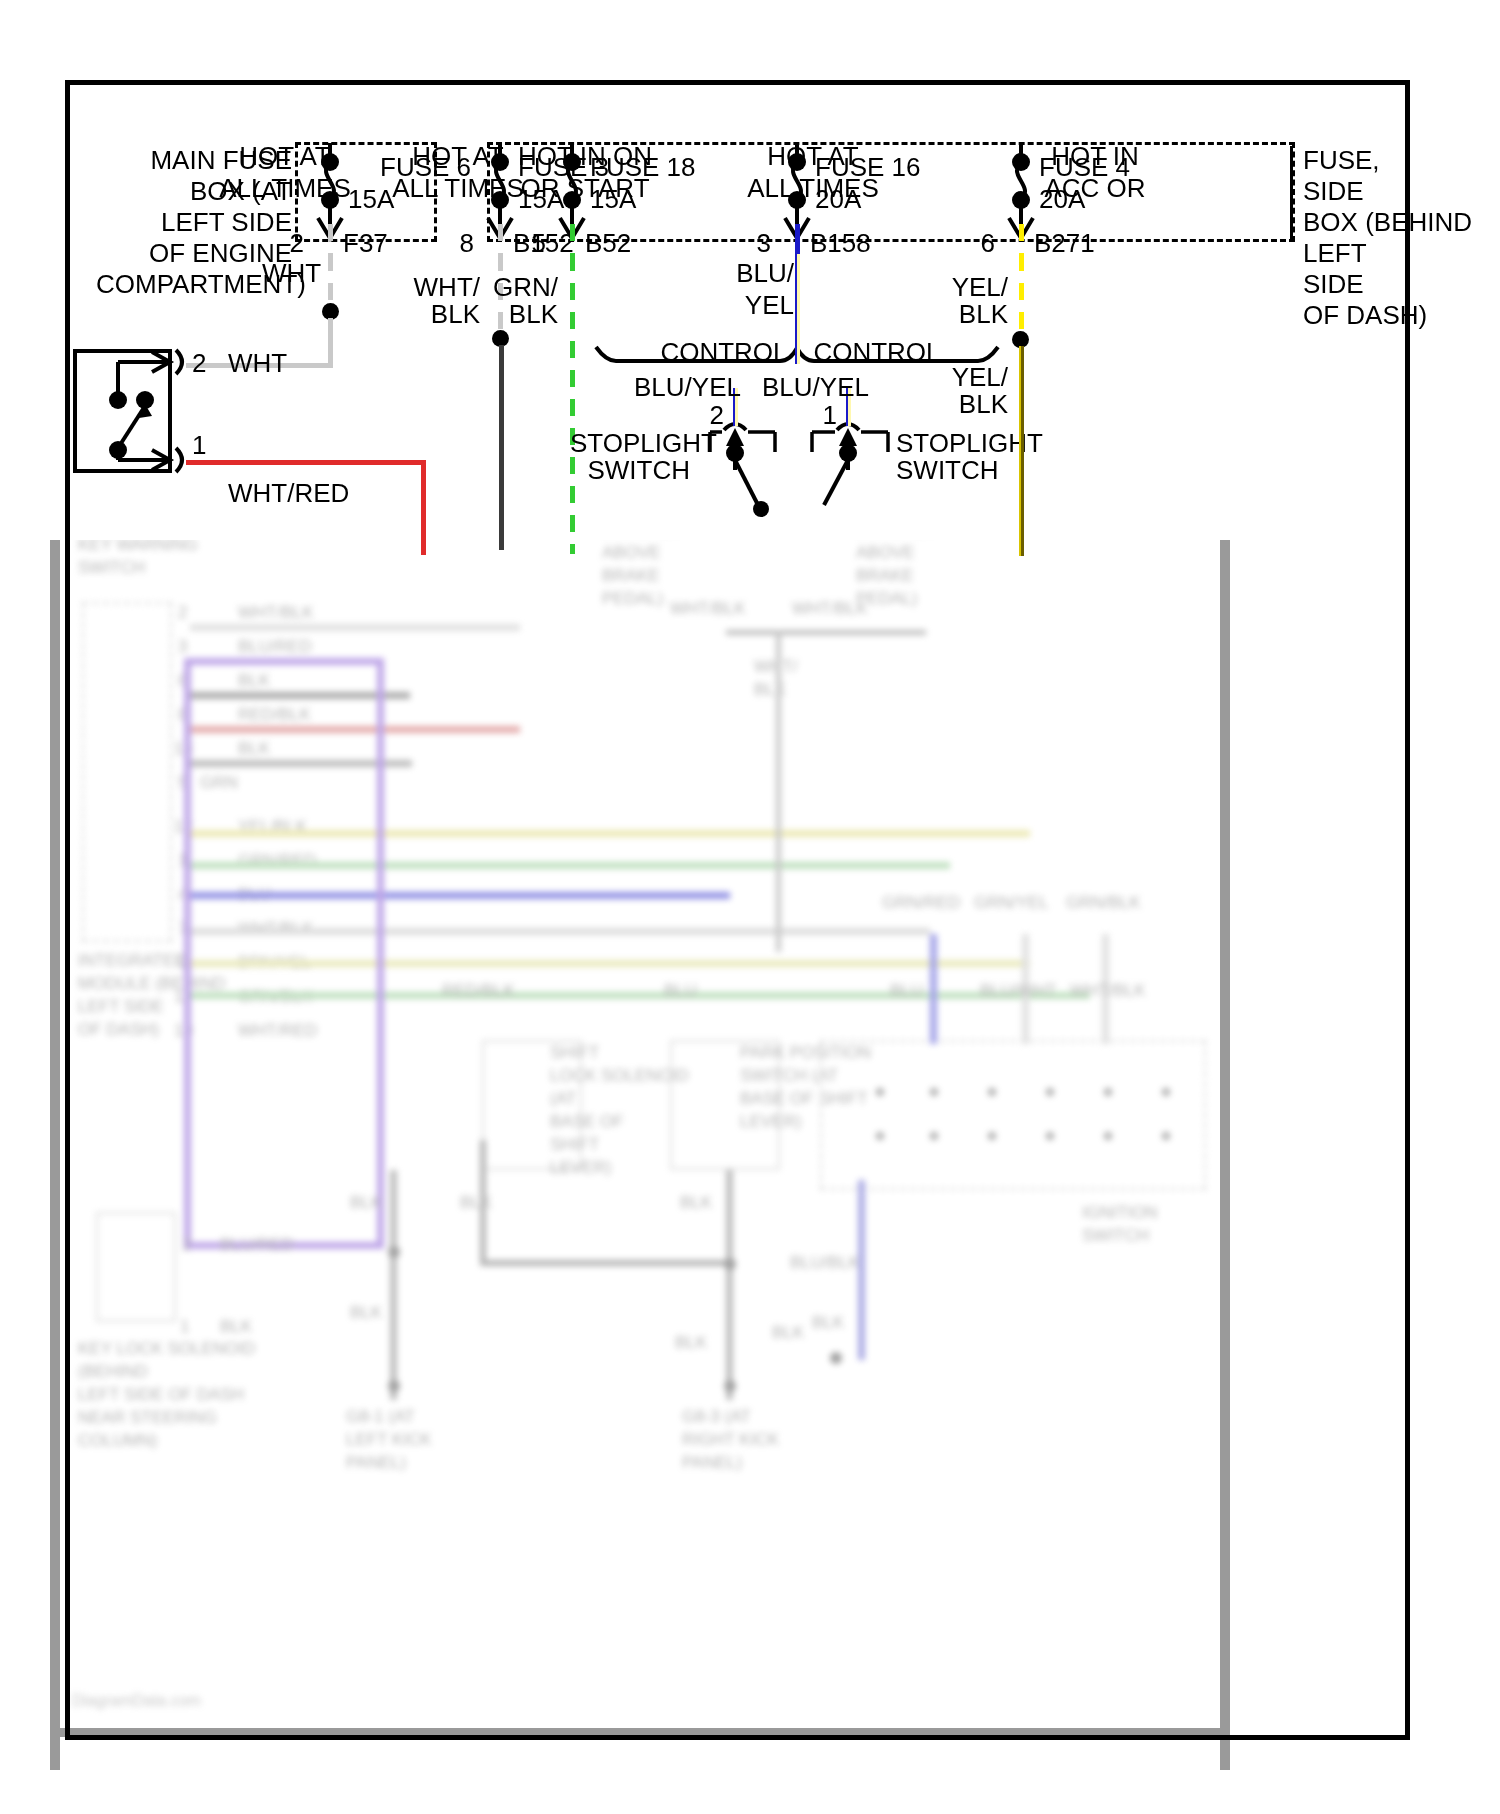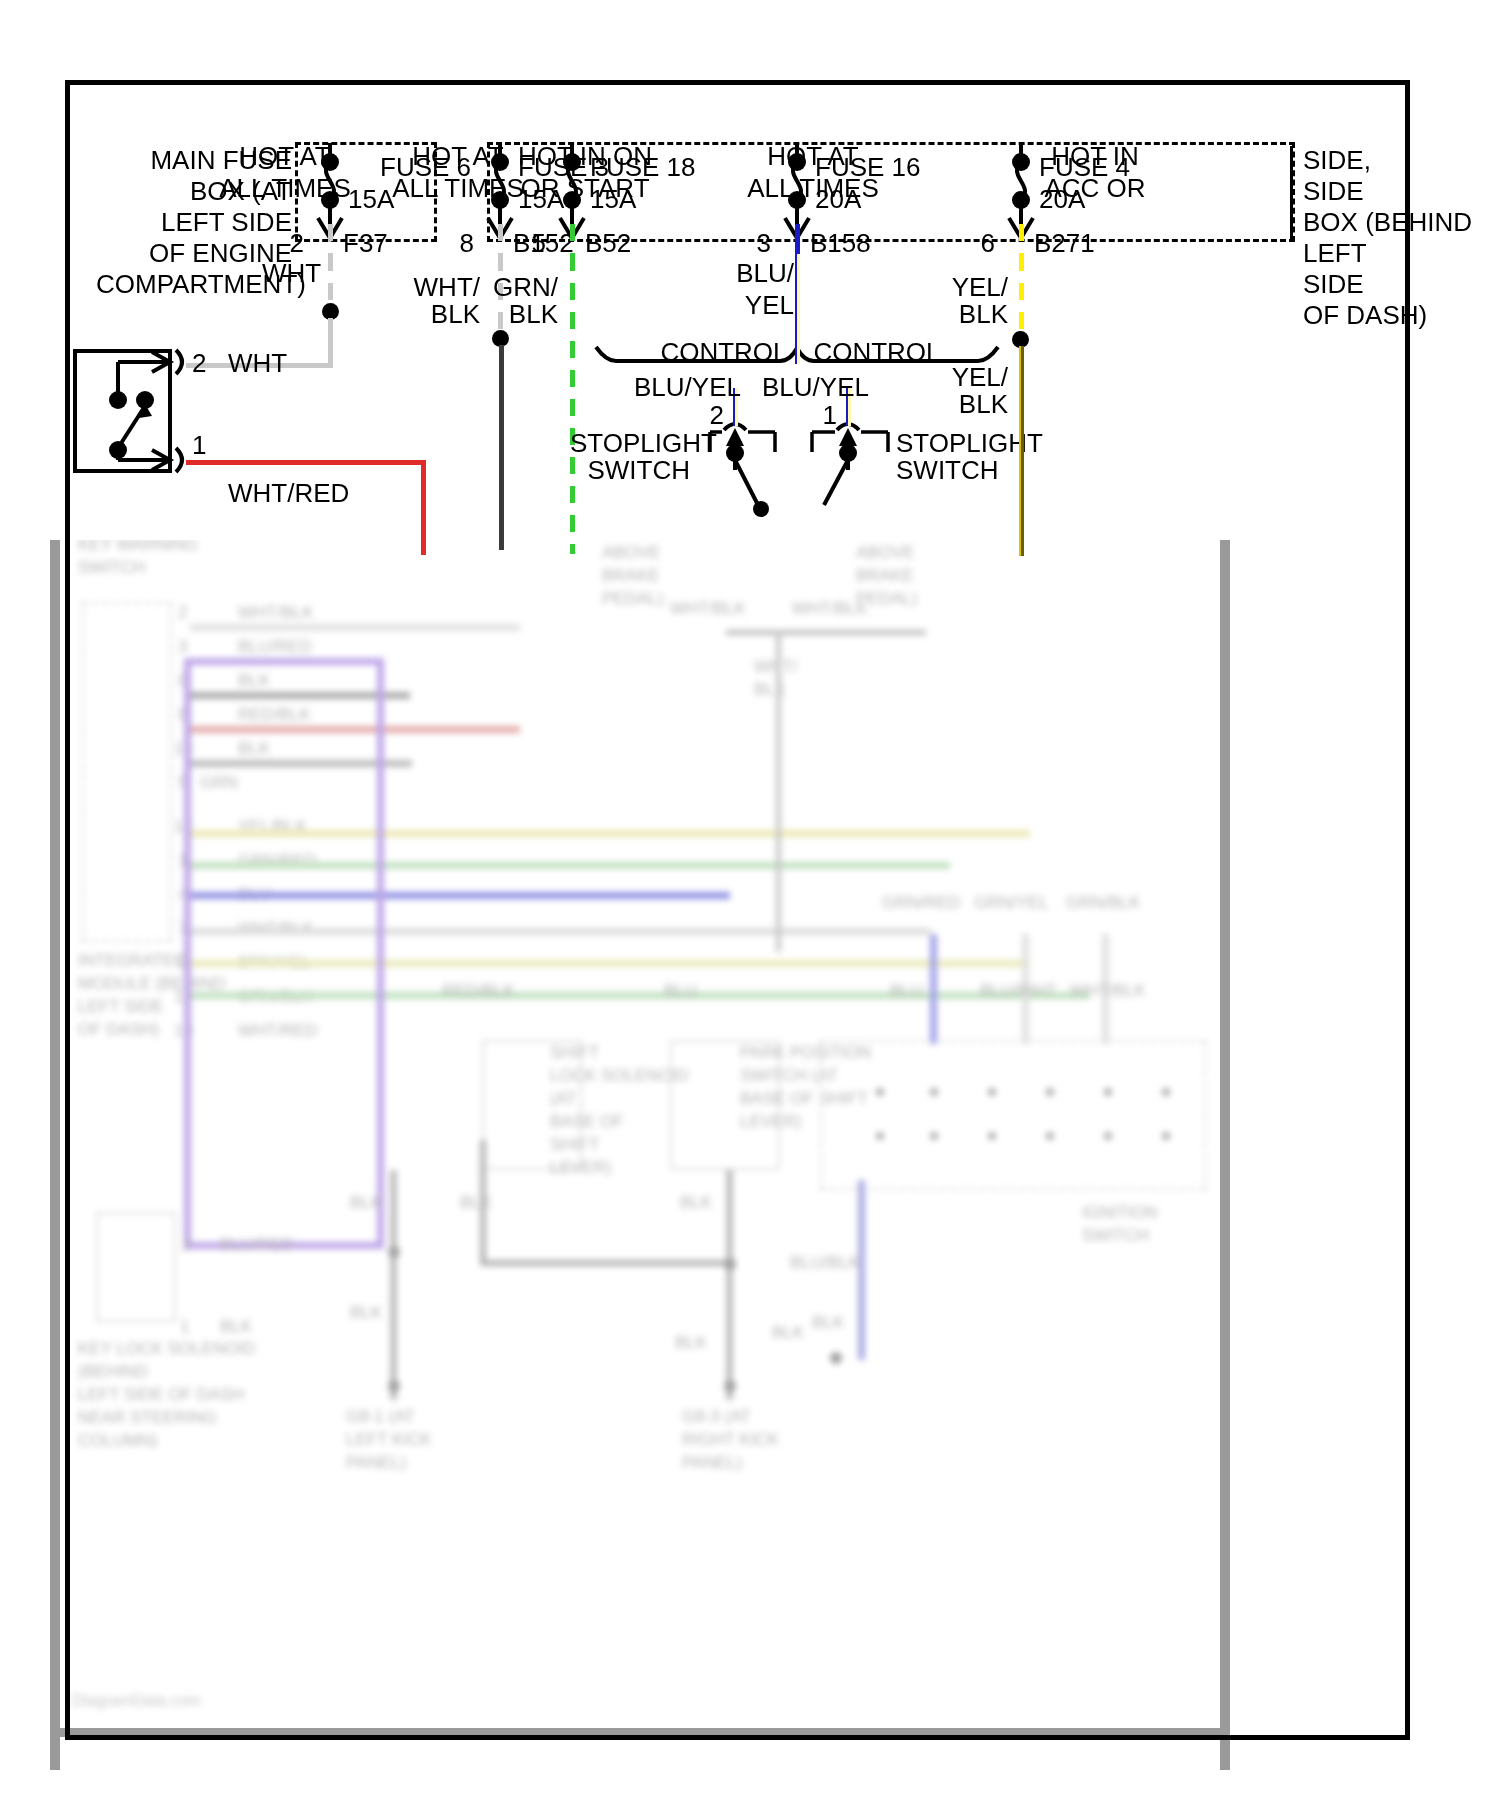--- a/index.html
+++ b/index.html
@@ -250,21 +250,21 @@
   <div class="fusebox" style="left:295px;top:142px;width:142px;height:100px;"></div>
   <div class="t f26 r" style="left:120px;top:145px;width:172px;">MAIN FUSE</div>
   <div class="t f26 r" style="left:120px;top:176px;width:172px;">BOX (AT</div>
   <div class="t f26 r" style="left:120px;top:207px;width:172px;">LEFT SIDE</div>
   <div class="t f26 r" style="left:120px;top:238px;width:172px;">OF ENGINE</div>
   <div class="t f26 r" style="left:96px;top:269px;width:196px;">COMPARTMENT)</div>
 
   <div class="fusebox" style="left:487px;top:142px;width:808px;height:100px;"></div>
 
   <div class="brk" style="left:1290px;top:146px;height:96px;width:10px;"></div>
-  <div class="t f26 l" style="left:1303px;top:145px;">SIDE,</div>
+  <div class="t f26 l" style="left:1303px;top:145px;">FUSE,</div>
   <div class="t f26 l" style="left:1303px;top:176px;">SIDE</div>
   <div class="t f26 l" style="left:1303px;top:207px;">BOX (BEHIND</div>
   <div class="t f26 l" style="left:1303px;top:238px;">LEFT</div>
   <div class="t f26 l" style="left:1303px;top:269px;">SIDE</div>
   <div class="t f26 l" style="left:1303px;top:300px;">OF DASH)</div>
 
   <svg style="position:absolute;left:0;top:0;width:1500px;height:620px;">
 
     <g stroke="#000" stroke-width="4" fill="none">
       <path d="M330,143 L330,162"></path>

